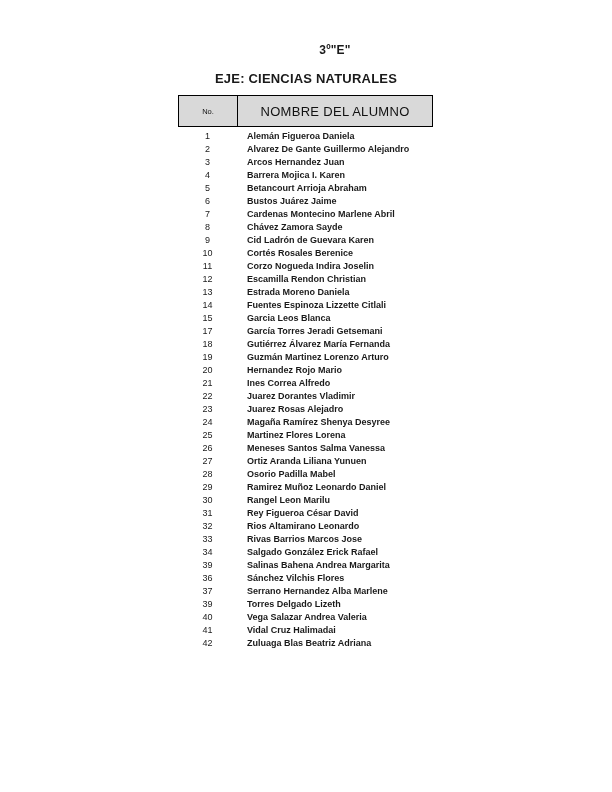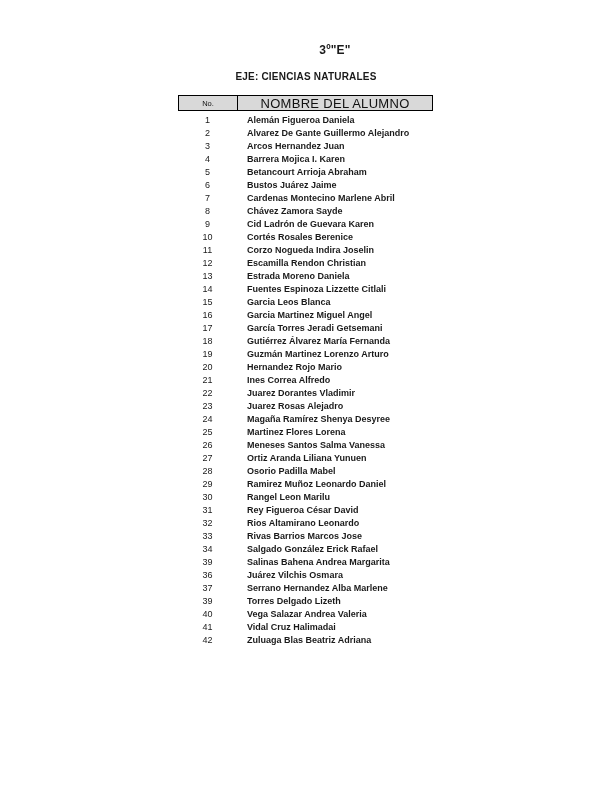--- a/index.html
+++ b/index.html
@@ -22,33 +22,33 @@
     font-size: 12px;
     font-weight: bold;
     letter-spacing: 0.2px;
   }
   .subject-title {
     position: absolute;
     top: 71px;
     left: 0;
     right: 0;
     text-align: center;
-    font-size: 10px;
+    font-size: 13px;
     font-weight: bold;
     letter-spacing: 0.2px;
   }
   .roster-table {
     position: absolute;
     left: 178px;
     top: 95px;
     width: 255px;
   }
   .thead {
     display: flex;
-    height: 16px;
+    height: 32px;
     border: 1.5px solid #000000;
     background: #d9d9d9;
   }
   .th-no {
     width: 59px;
     border-right: 1.5px solid #000000;
     font-size: 7.5px;
     display: flex;
     align-items: center;
     justify-content: center;
@@ -155,24 +155,20 @@
         </div>
         <div class="row">
           <div class="cell-no">14</div>
           <div class="cell-name">Fuentes Espinoza Lizzette Citlali</div>
         </div>
         <div class="row">
           <div class="cell-no">15</div>
           <div class="cell-name">Garcia Leos Blanca</div>
         </div>
         <div class="row">
-          <div class="cell-no">16</div>
-          <div class="cell-name">Garcia Martinez Miguel Angel</div>
-        </div>
-        <div class="row">
           <div class="cell-no">17</div>
           <div class="cell-name">García Torres Jeradi Getsemani</div>
         </div>
         <div class="row">
           <div class="cell-no">18</div>
           <div class="cell-name">Gutiérrez Álvarez María Fernanda</div>
         </div>
         <div class="row">
           <div class="cell-no">19</div>
           <div class="cell-name">Guzmán Martinez Lorenzo Arturo</div>
@@ -236,21 +232,21 @@
         <div class="row">
           <div class="cell-no">34</div>
           <div class="cell-name">Salgado González Erick Rafael</div>
         </div>
         <div class="row">
           <div class="cell-no">39</div>
           <div class="cell-name">Salinas Bahena Andrea Margarita</div>
         </div>
         <div class="row">
           <div class="cell-no">36</div>
-          <div class="cell-name">Juárez Vilchis Osmara</div>
+          <div class="cell-name">Sánchez Vilchis Flores</div>
         </div>
         <div class="row">
           <div class="cell-no">37</div>
           <div class="cell-name">Serrano Hernandez Alba Marlene</div>
         </div>
         <div class="row">
           <div class="cell-no">39</div>
           <div class="cell-name">Torres Delgado Lizeth</div>
         </div>
         <div class="row">

